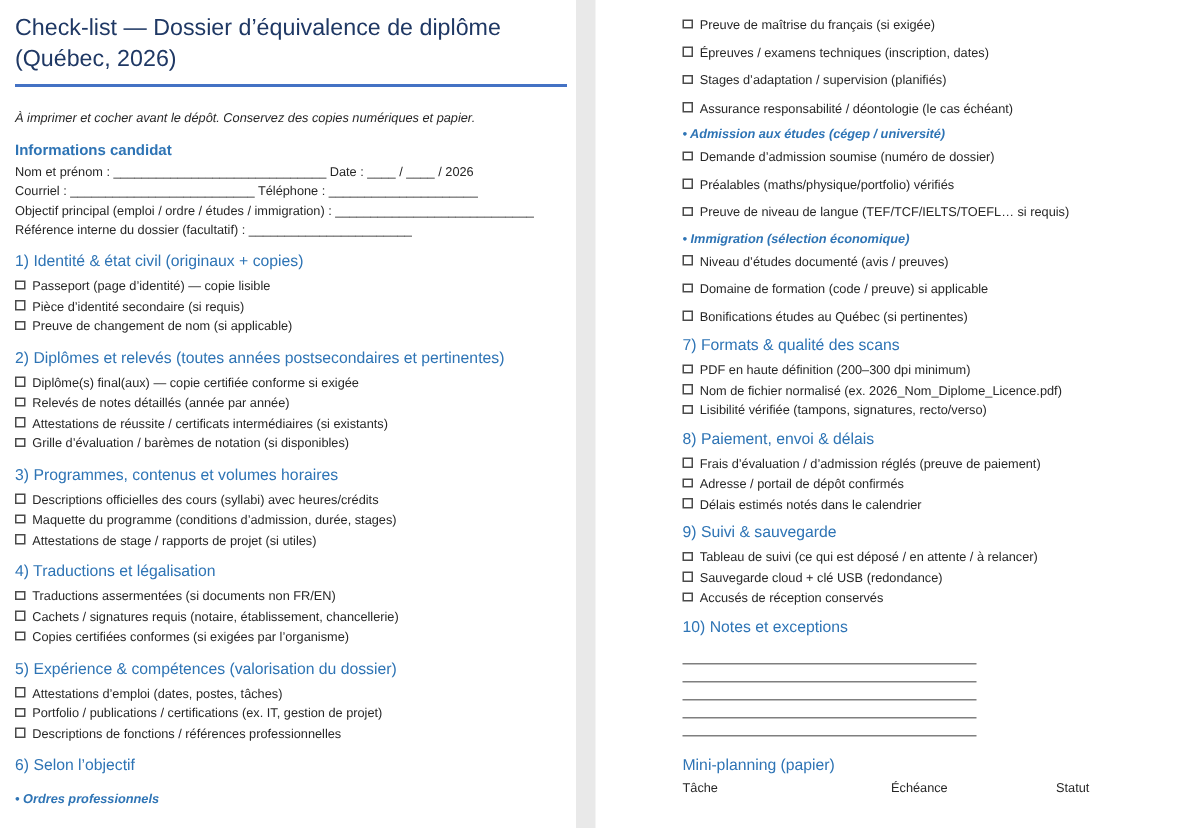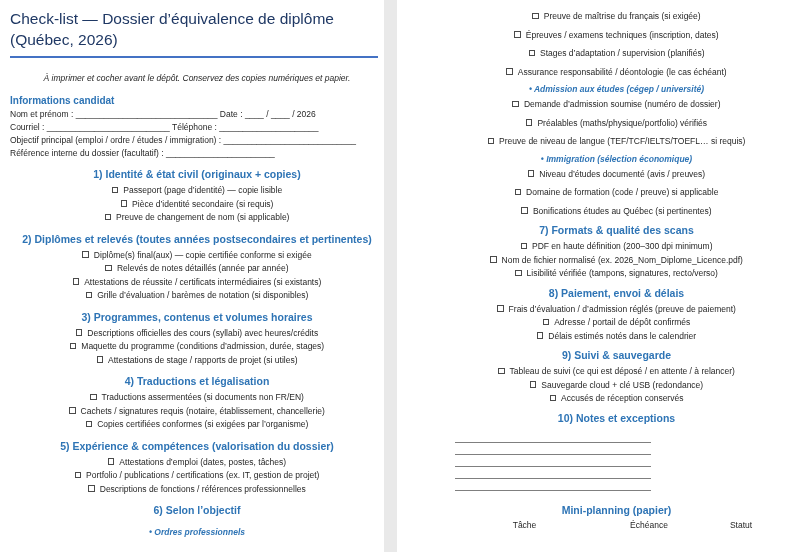--- a/index.html
+++ b/index.html
@@ -16,31 +16,31 @@
   
   .col-left { width: 384px; padding: 8px 0 0 10px; flex: 0 0 auto; }
   .divider { width: 13px; height: 552px; background: #e9e9e9; flex: 0 0 auto; }
   .col-right { flex: 1 1 auto; padding: 10px 10px 0 58px; }
 
   .title {
     margin: 0; font-size: 15.5px; line-height: 21px; font-weight: 400;
     color: var(--title, #1F3864); width: 372px;
   }
   .title-rule { width: 368px; border-bottom: 2px solid var(--rule, #4472C4); margin-top: 6px; }
-  .subtitle { margin: 15px 0 0; font-size: 8.5px; font-style: italic; color: #262626; text-align: center; }
+  .subtitle { margin: 15px 0 0; font-size: 8.5px; font-style: italic; color: #262626; }
 
   .info-heading {
     margin: 12px 0 2px; font-size: 10px; font-weight: 700;
     color: var(--heading, #2E74B5);
   }
   .form-line { font-size: 8.5px; line-height: 13px; white-space: nowrap; color: #262626; }
 
-  .section { margin-top: 7px; text-align: center; }
+  .section { margin-top: 7px; }
   .sec-heading {
-    font-size: 10.5px; font-weight: 700; line-height: 15px;
+    font-size: 10.5px; font-weight: 400; line-height: 15px;
     color: var(--heading, #2E74B5); margin-bottom: 2px;
   }
   .bullet-heading {
     font-size: 8.5px; font-weight: 700; line-height: 11px;
     color: var(--subheading, #2E74B5); margin: 0 0 3px; font-style: italic;
   }
   .col-left .bullet-heading { margin-top: 9px; }
 
   .check-item { font-size: 8.5px; line-height: 13.5px; white-space: nowrap; }
   .checkbox {

